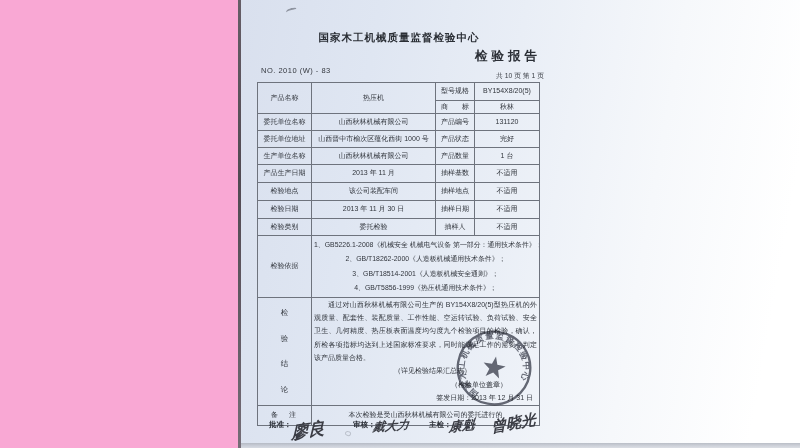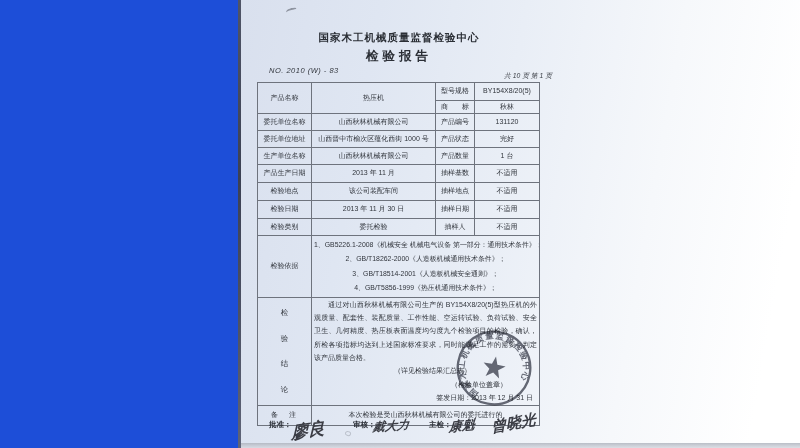--- a/index.html
+++ b/index.html
@@ -1,39 +1,39 @@
 <!DOCTYPE html>
 <html><head>
 <meta charset="utf-8">
 <style>
   * { margin:0; padding:0; box-sizing:border-box; }
   html,body { width:800px; height:448px; overflow:hidden; }
   body { font-family:"Liberation Sans","DejaVu Sans",sans-serif; background:#ffffff; }
 
-  .screen { position:relative; width:720px; height:448px; background:#1d4ed8; }
+  .screen { position:relative; width:720px; height:448px; background:#f9a8d4; }
 
   
   .edge-line { position:absolute; left:238px; top:0; width:3px; height:448px;
     background:linear-gradient(180deg,#55555a 0%,#3f3f44 40%,#515157 70%,#66666c 100%); opacity:.9; }
 
   
   .page { position:absolute; left:241px; top:0; width:559px; height:448px;
     background:linear-gradient(100deg,#d9e0ee 0%,#dfe6f2 22%,#e9eef6 45%,#f6f8fb 70%,#ffffff 92%); }
 
   .corner-mark { position:absolute; left:45px; top:8px; width:11px; height:6px;
     border-top:2px solid #7d828e; border-radius:60% 40% 50% 50%; transform:rotate(-12deg); opacity:.8; }
 
   .doc { position:absolute; left:16px; top:0; width:284px; }
 
   .center-name { position:absolute; top:31px; left:0; width:284px; text-align:center;
     font-size:10.5px; font-weight:bold; letter-spacing:1px; color:#2b2f36; }
-  .report-title { position:absolute; top:48px; left:0; width:284px; text-align:center;
+  .report-title { position:absolute; top:48px; left:0; width:284px; text-align:right;
     font-size:12.5px; font-weight:bold; letter-spacing:4px; color:#2b2f36; }
 
-  .no-row { position:absolute; top:66px; left:12px; width:284px; height:14px;font-style:italic; }
+  .no-row { position:absolute; top:66px; left:4px; width:284px; height:14px; }
   .report-no { position:absolute; left:0; top:0; font-size:7.5px; color:#33373e; letter-spacing:.5px; }
   .page-ind { position:absolute; right:1px; top:5px; font-size:6.8px; color:#3a3e45; }
 
   table.report { position:absolute; top:82px; left:0; width:282px; table-layout:fixed;
     border-collapse:collapse; }
   table.report td { border:1px solid #6e737d; font-size:7px; color:#30343b; text-align:center;
     vertical-align:middle; padding:0 2px; line-height:1.25; overflow:hidden; }
   col.c1 { width:54px; } col.c2 { width:124px; } col.c3 { width:39px; } col.c4 { width:65px; }
 
   tr.r-spec  { height:18px; } tr.r-brand { height:13px; }

